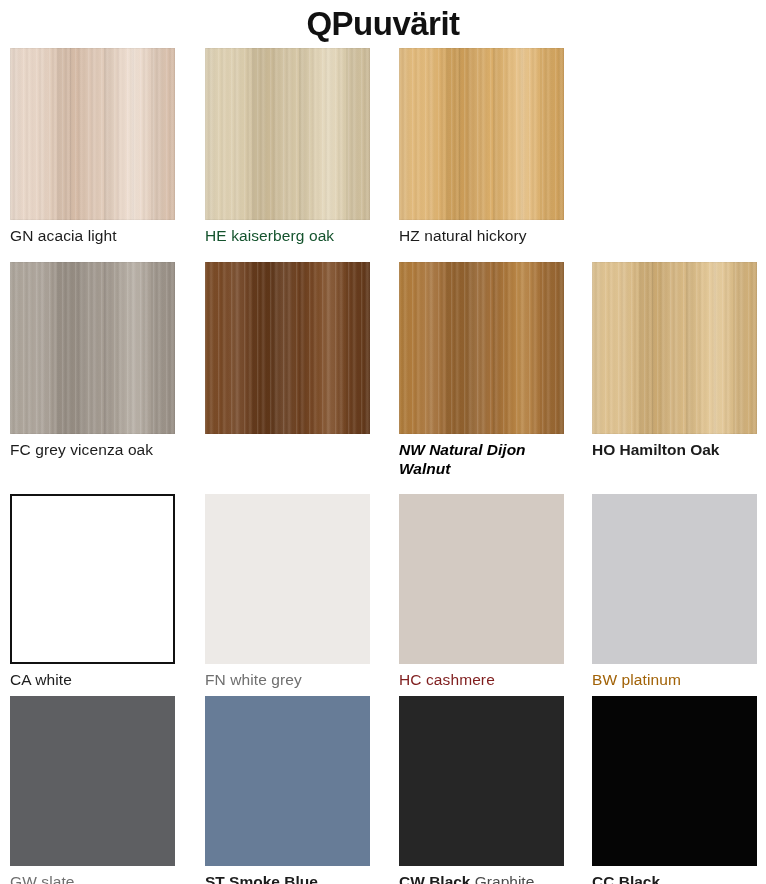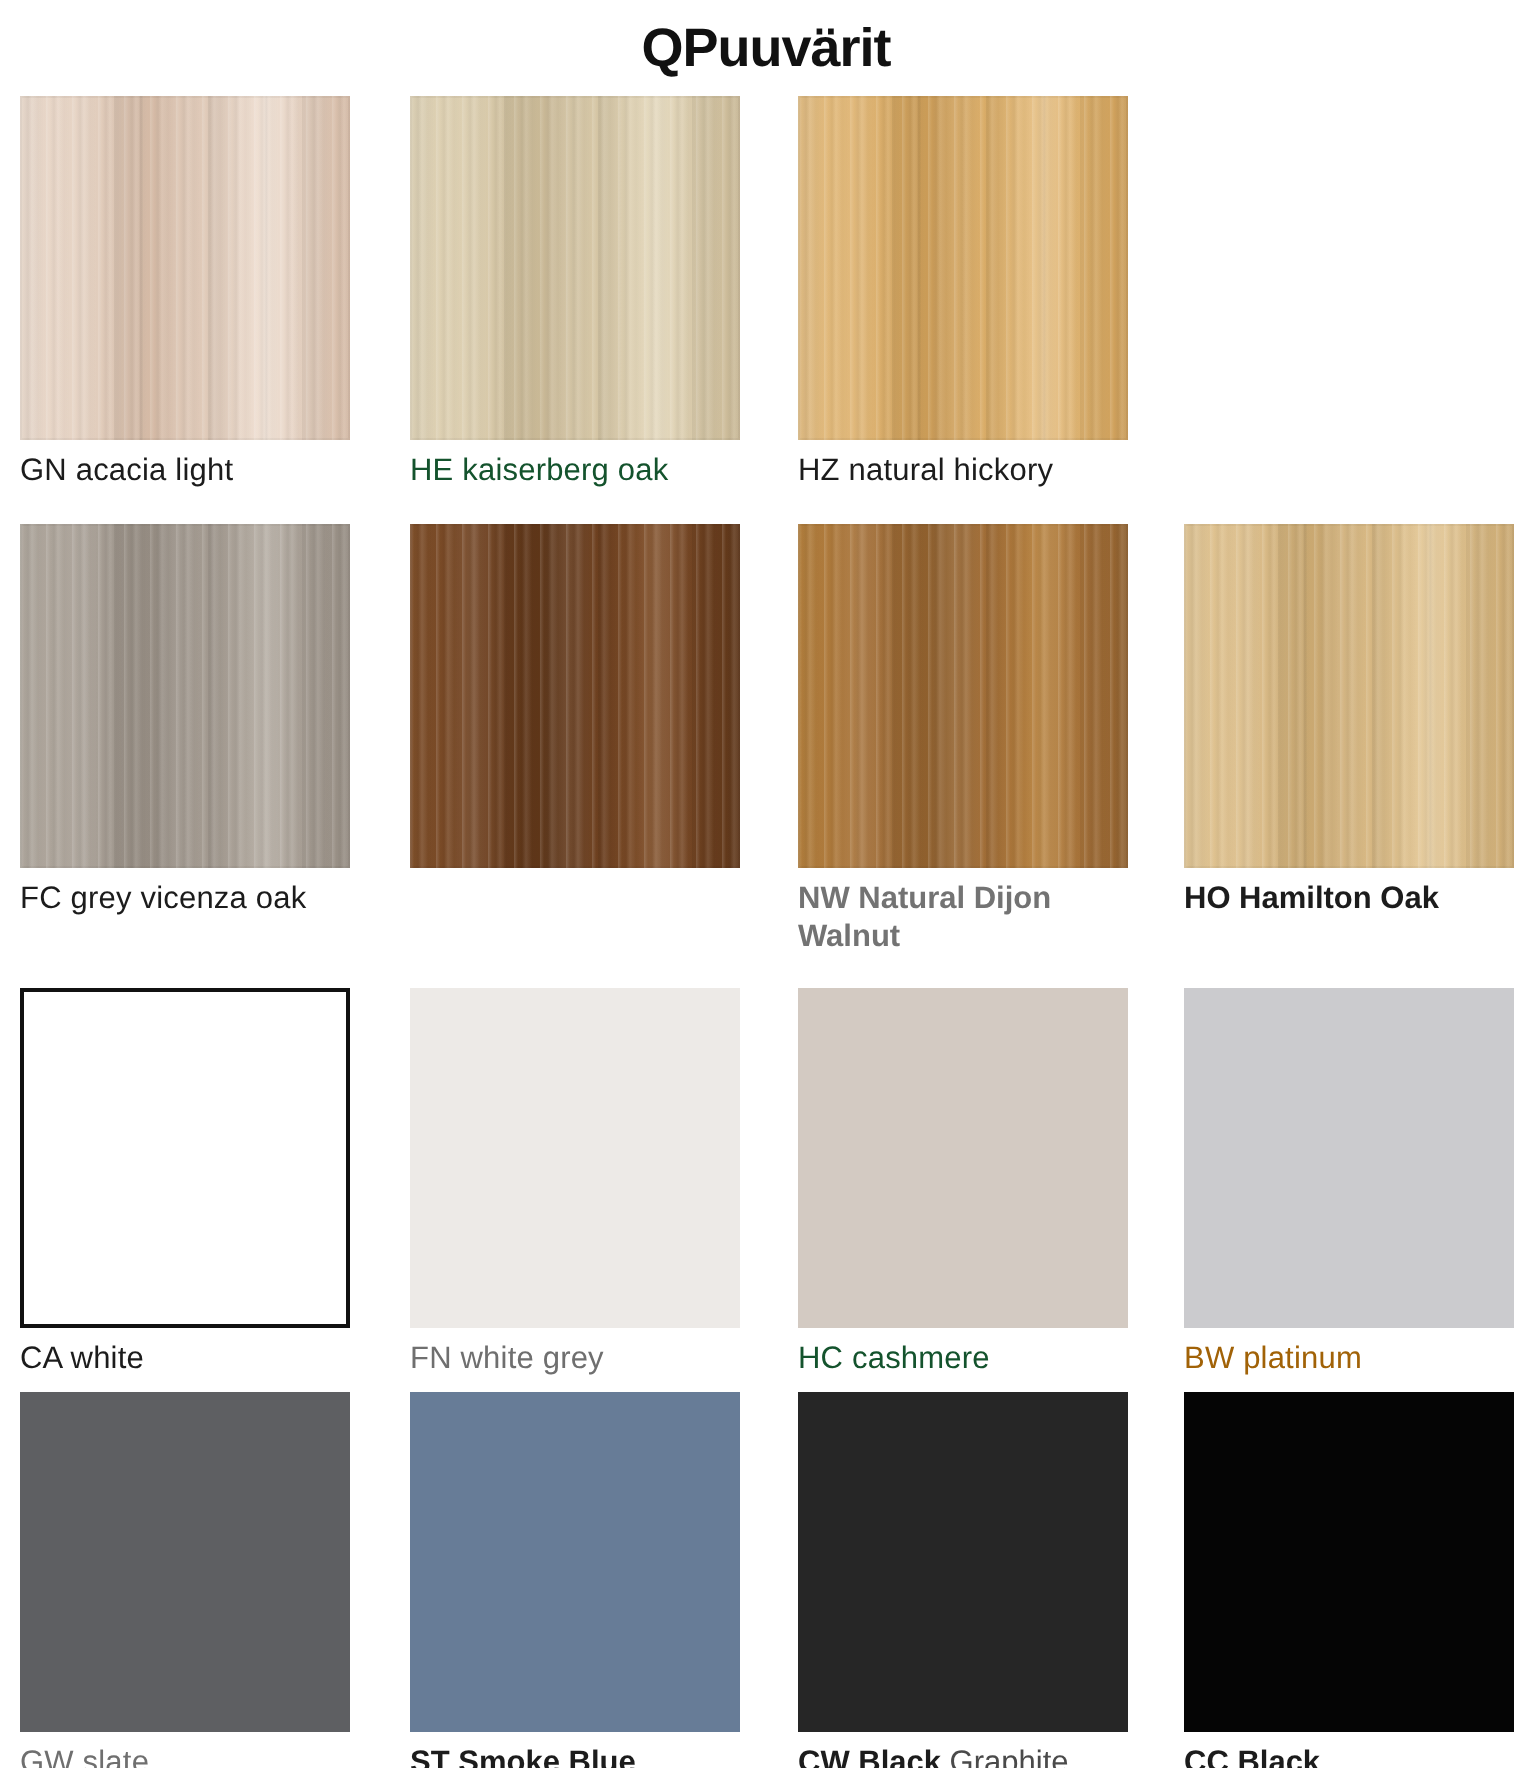--- a/index.html
+++ b/index.html
@@ -11,21 +11,21 @@
     width: 766px;
     height: 884px;
     overflow: hidden;
     font-family: "Liberation Sans", sans-serif;
     color: #1a1a1a;
     position: relative;
   }
 
   #page-title {
     text-align: center;
-    font-size: 27px;
+    font-size: 33px;
     font-weight: bold;
     letter-spacing: -0.5px;
     color: #111111;
     margin: 0;
     padding-top: 4px;
     height: 44px;
     line-height: 40px;
   }
 
   .swatch-grid {
@@ -148,40 +148,40 @@
   <div class="swatch-row row-2">
     <div class="swatch-cell col-0">
       <div class="swatch-box grain photo-edge" style="background: linear-gradient(90deg, rgb(181, 173, 163) 0%, rgb(165, 156, 146) 22%, rgb(147, 138, 128) 41%, rgb(165, 156, 146) 58%, rgb(181, 173, 163) 74%, rgb(165, 156, 146) 88%, rgb(147, 138, 128) 100%);"></div>
       <div class="swatch-label" style="color: rgb(28, 28, 28);">FC grey vicenza oak</div>
     </div>
     <div class="swatch-cell col-1">
       <div class="swatch-box grain photo-edge" style="background: linear-gradient(90deg, rgb(130, 81, 43) 0%, rgb(111, 65, 32) 22%, rgb(92, 52, 23) 41%, rgb(111, 65, 32) 58%, rgb(130, 81, 43) 74%, rgb(111, 65, 32) 88%, rgb(92, 52, 23) 100%);"></div>
     </div>
     <div class="swatch-cell col-2">
       <div class="swatch-box grain photo-edge" style="background: linear-gradient(90deg, rgb(184, 131, 63) 0%, rgb(163, 111, 56) 22%, rgb(141, 94, 44) 41%, rgb(163, 111, 56) 58%, rgb(184, 131, 63) 74%, rgb(163, 111, 56) 88%, rgb(141, 94, 44) 100%);"></div>
-      <div class="swatch-label bold" style="color: #737373;">NW Natural Dijon Walnut</div>
+      <div class="swatch-label bold" style="color: #000000; font-style: italic;">NW Natural Dijon Walnut</div>
     </div>
     <div class="swatch-cell col-3">
       <div class="swatch-box grain grain-plank photo-edge" style="background: linear-gradient(90deg, rgb(229, 202, 154) 0%, rgb(217, 186, 133) 22%, rgb(201, 167, 111) 41%, rgb(217, 186, 133) 58%, rgb(229, 202, 154) 74%, rgb(217, 186, 133) 88%, rgb(201, 167, 111) 100%);"></div>
       <div class="swatch-label bold" style="color: rgb(28, 28, 28);">HO Hamilton Oak</div>
     </div>
   </div>
 
   <div class="swatch-row row-3 row-solid">
     <div class="swatch-cell col-0">
       <div class="swatch-box bordered" style="background: rgb(255, 255, 255); border-color: rgb(17, 17, 17);"></div>
       <div class="swatch-label" style="color: rgb(28, 28, 28);">CA white</div>
     </div>
     <div class="swatch-cell col-1">
       <div class="swatch-box" style="background: rgb(237, 234, 231);"></div>
       <div class="swatch-label muted" style="color: rgb(111, 111, 111);">FN white grey</div>
     </div>
     <div class="swatch-cell col-2">
       <div class="swatch-box" style="background: rgb(211, 202, 194);"></div>
-      <div class="swatch-label muted" style="color: #14532d;">HC cashmere</div>
+      <div class="swatch-label muted" style="color: #7f1d1d;">HC cashmere</div>
     </div>
     <div class="swatch-cell col-3">
       <div class="swatch-box" style="background: rgb(203, 203, 206);"></div>
       <div class="swatch-label" style="color: #a16207;">BW platinum</div>
     </div>
   </div>
 
   <div class="swatch-row row-4 row-solid">
     <div class="swatch-cell col-0">
       <div class="swatch-box" style="background: rgb(94, 95, 98);"></div>

